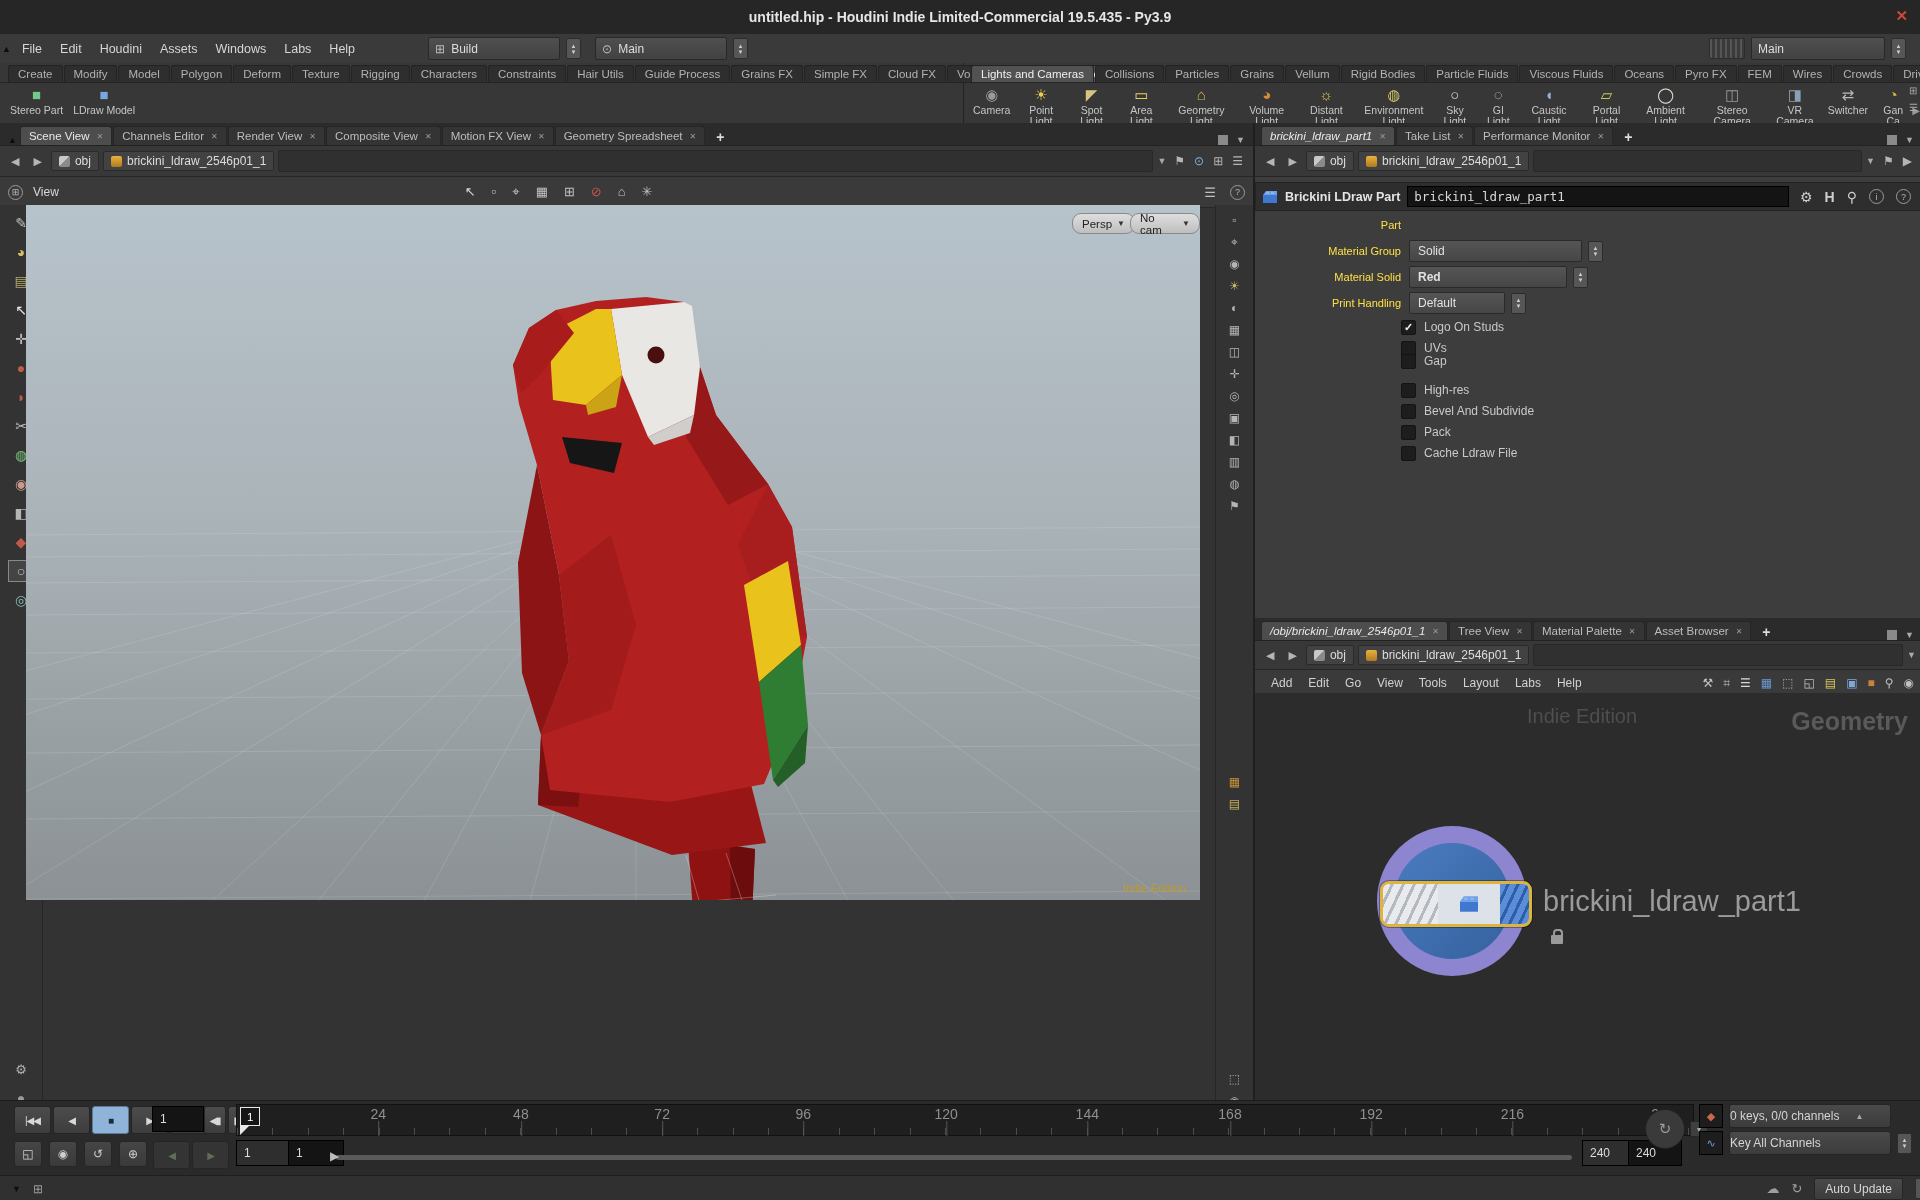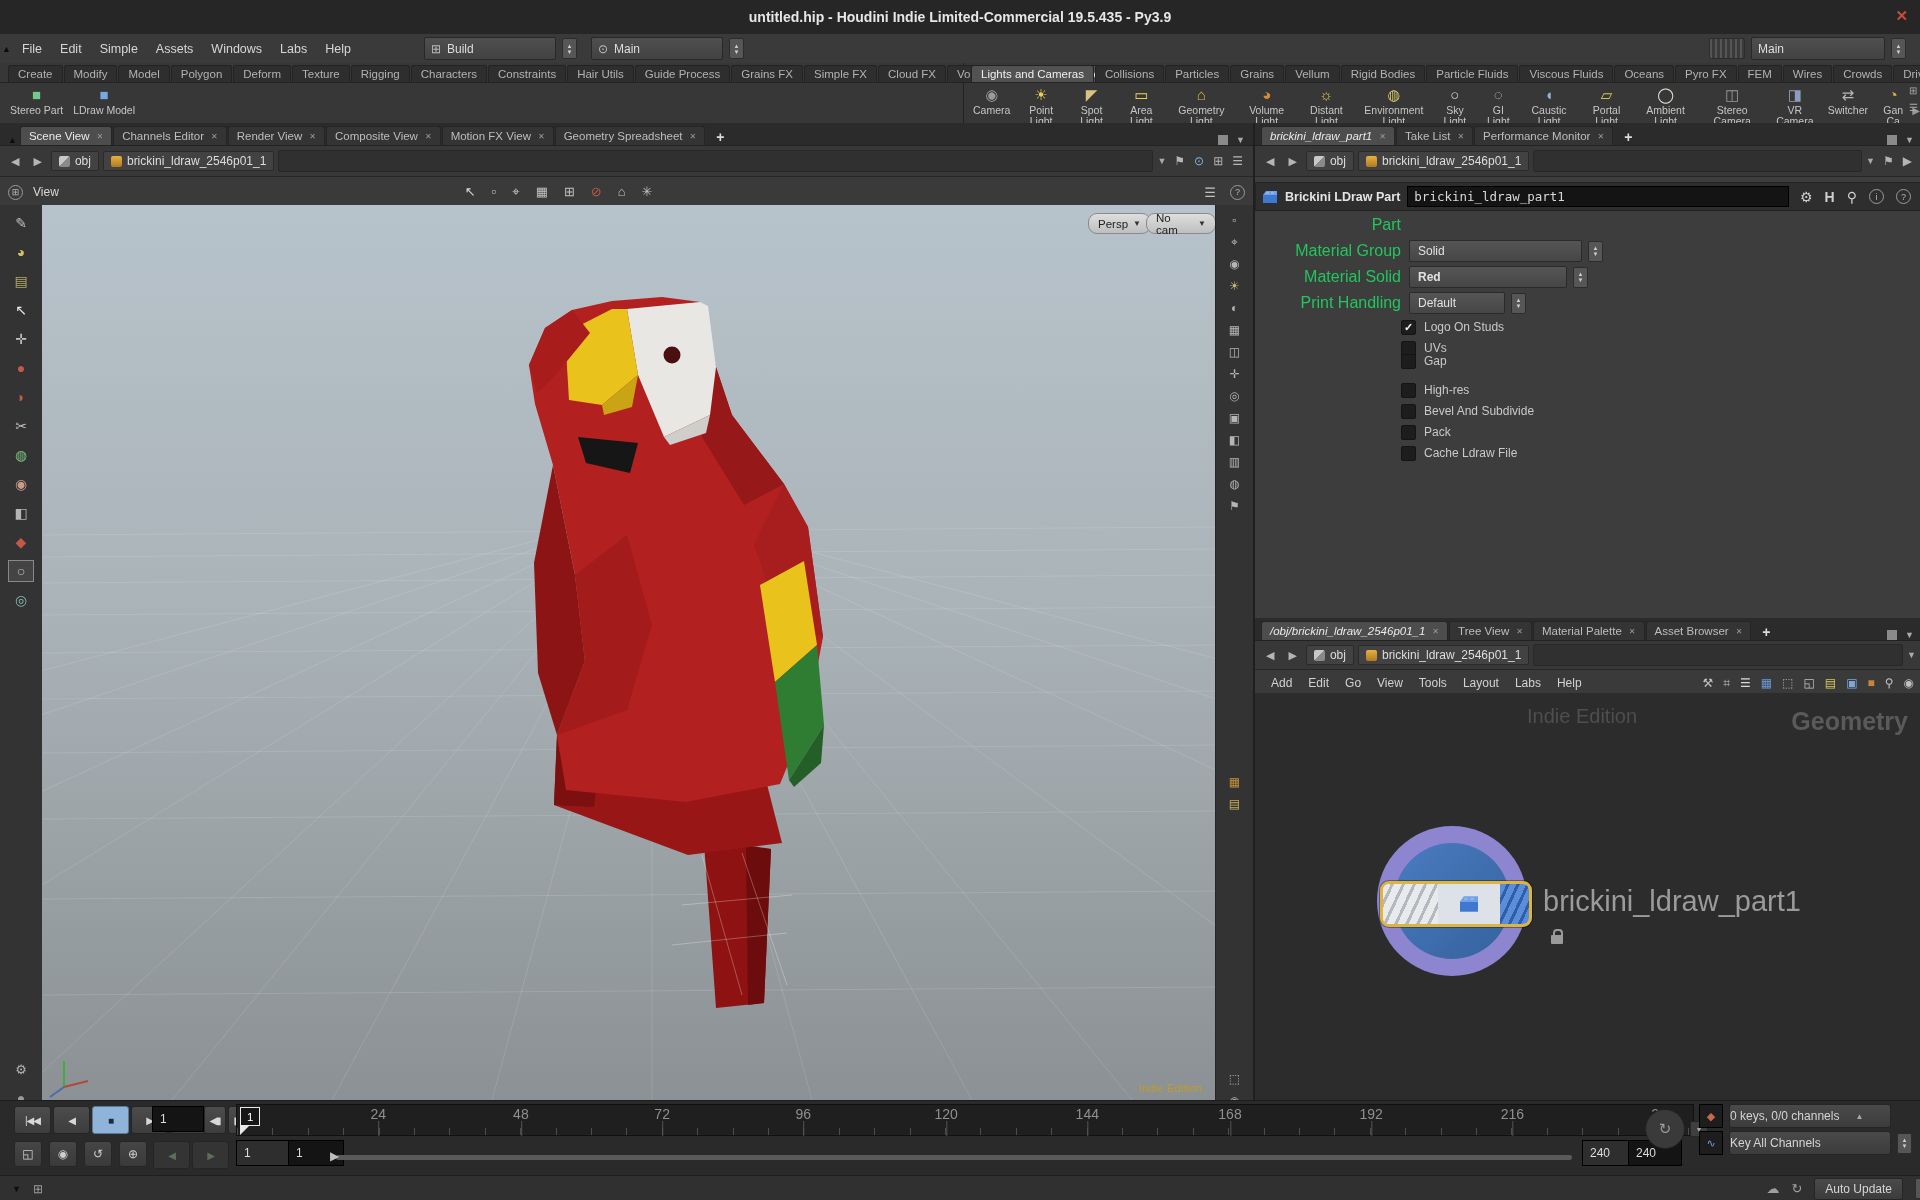--- a/index.html
+++ b/index.html
@@ -77,37 +77,37 @@
   .circ{display:inline-flex;width:13px;height:13px;border:1px solid #9a9a9a;border-radius:50%;
     align-items:center;justify-content:center;font-size:9px;color:#b5b5b5}
   .toolcol{position:absolute;left:0;top:0;width:42px;height:895px;background:#333;border-right:1px solid #262626;
     display:flex;flex-direction:column;align-items:center;padding-top:8px;gap:9px}
   .toolcol .item{width:24px;height:20px;display:flex;align-items:center;justify-content:center;font-size:14px}
   .toolcol .item.active{outline:1px solid #888;background:#444}
   .dispcol{position:absolute;right:0;top:0;width:37px;height:895px;background:#333;border-left:1px solid #262626;
     display:flex;flex-direction:column;align-items:center;padding:8px 0;gap:8px}
   .dispcol .item{font-size:12px;color:#aeaeae}
   .flexspace{flex:1}
-  .vp-canvas{position:absolute;left:42px;top:0;width:1174px;height:895px;
+  .vp-canvas{position:absolute;left:26px;top:0;width:1174px;height:695px;
     background:linear-gradient(#b7c3cb 0%,#aab3b8 45%,#8b9194 100%);overflow:hidden}
   .vp-btn{position:absolute;top:8px;height:19px;background:linear-gradient(#dedede,#bfbfbf);color:#222;
     border:1px solid #8a8a8a;border-radius:9px;display:inline-flex;align-items:center;padding:0 9px;gap:5px;font-size:11.5px}
   .vp-btn .dd{font-size:8px;color:#333}
   .vp-watermark{position:absolute;right:14px;bottom:6px;color:#bf9c2e;font-size:11.5px}
 
   
   .pane-right{background:#3d3d3d;border-left:2px solid #1f1f1f}
   .param-header{display:flex;align-items:center;height:27px;background:#2e2e2e;margin-top:5px;padding:0 6px;gap:7px;border:1px solid #242424}
   .param-header .type{font-weight:bold;font-size:12.5px;color:#e4e4e4;white-space:nowrap}
   .param-header .name{flex:1;background:#141414;border:1px solid #000;height:19px;display:flex;align-items:center;
     padding:0 6px;font-family:"DejaVu Sans Mono",monospace;font-size:12.5px;color:#d8d8d8}
   .ph-icons{display:flex;align-items:center;gap:12px;padding:0 4px}
   .ph-icons .gi{font-size:14px;color:#cfcfcf}
   .prow{position:absolute;height:24px;display:flex;align-items:center}
-  .plabel{width:140px;text-align:right;padding-right:8px;color:#22c55e;font-size:16px}
+  .plabel{width:140px;text-align:right;padding-right:8px;color:#fde047;font-size:11px}
   .pfield{background:#1b1b1b;border:1px solid #111;border-radius:2px;height:20px;display:flex;align-items:center;
     padding:0 7px;font-family:"DejaVu Sans Mono",monospace;font-weight:bold;font-size:12.5px;color:#f0f0f0}
   .dd-box{background:linear-gradient(#555,#464646);border:1px solid #2a2a2a;border-radius:2px;height:20px;
     display:flex;align-items:center;padding:0 8px;color:#e2e2e2;font-size:12px}
   .dd-box.bold{font-weight:bold}
   .cbrow{position:absolute;display:flex;align-items:center;gap:8px;height:20px}
   .cb{width:13px;height:13px;background:#1d1d1d;border:1px solid #141414;border-radius:2px;display:flex;
     align-items:center;justify-content:center;color:#eee;font-size:11px;font-weight:bold}
   .cb .mark{visibility:hidden}
   .cb.checked .mark{visibility:visible}
@@ -181,21 +181,21 @@
 <div class="titlebar">
   <span class="t">untitled.hip - Houdini Indie Limited-Commercial 19.5.435 - Py3.9</span>
   <span class="close">✕</span>
 </div>
 
 <div class="menubar">
   <span class="pane-arrow">▲</span>
   <span class="row">
       <span class="mitem"><span class="lbl">File</span></span>
       <span class="mitem"><span class="lbl">Edit</span></span>
-      <span class="mitem"><span class="lbl">Simple</span></span>
+      <span class="mitem"><span class="lbl">Houdini</span></span>
       <span class="mitem"><span class="lbl">Assets</span></span>
       <span class="mitem"><span class="lbl">Windows</span></span>
       <span class="mitem"><span class="lbl">Labs</span></span>
       <span class="mitem"><span class="lbl">Help</span></span>
     </span>
   <span class="selbox" style="margin-left:64px;width:118px">
     <span class="bico">⊞</span>
     <span>Build</span>
   </span>
   <span class="spinner">

